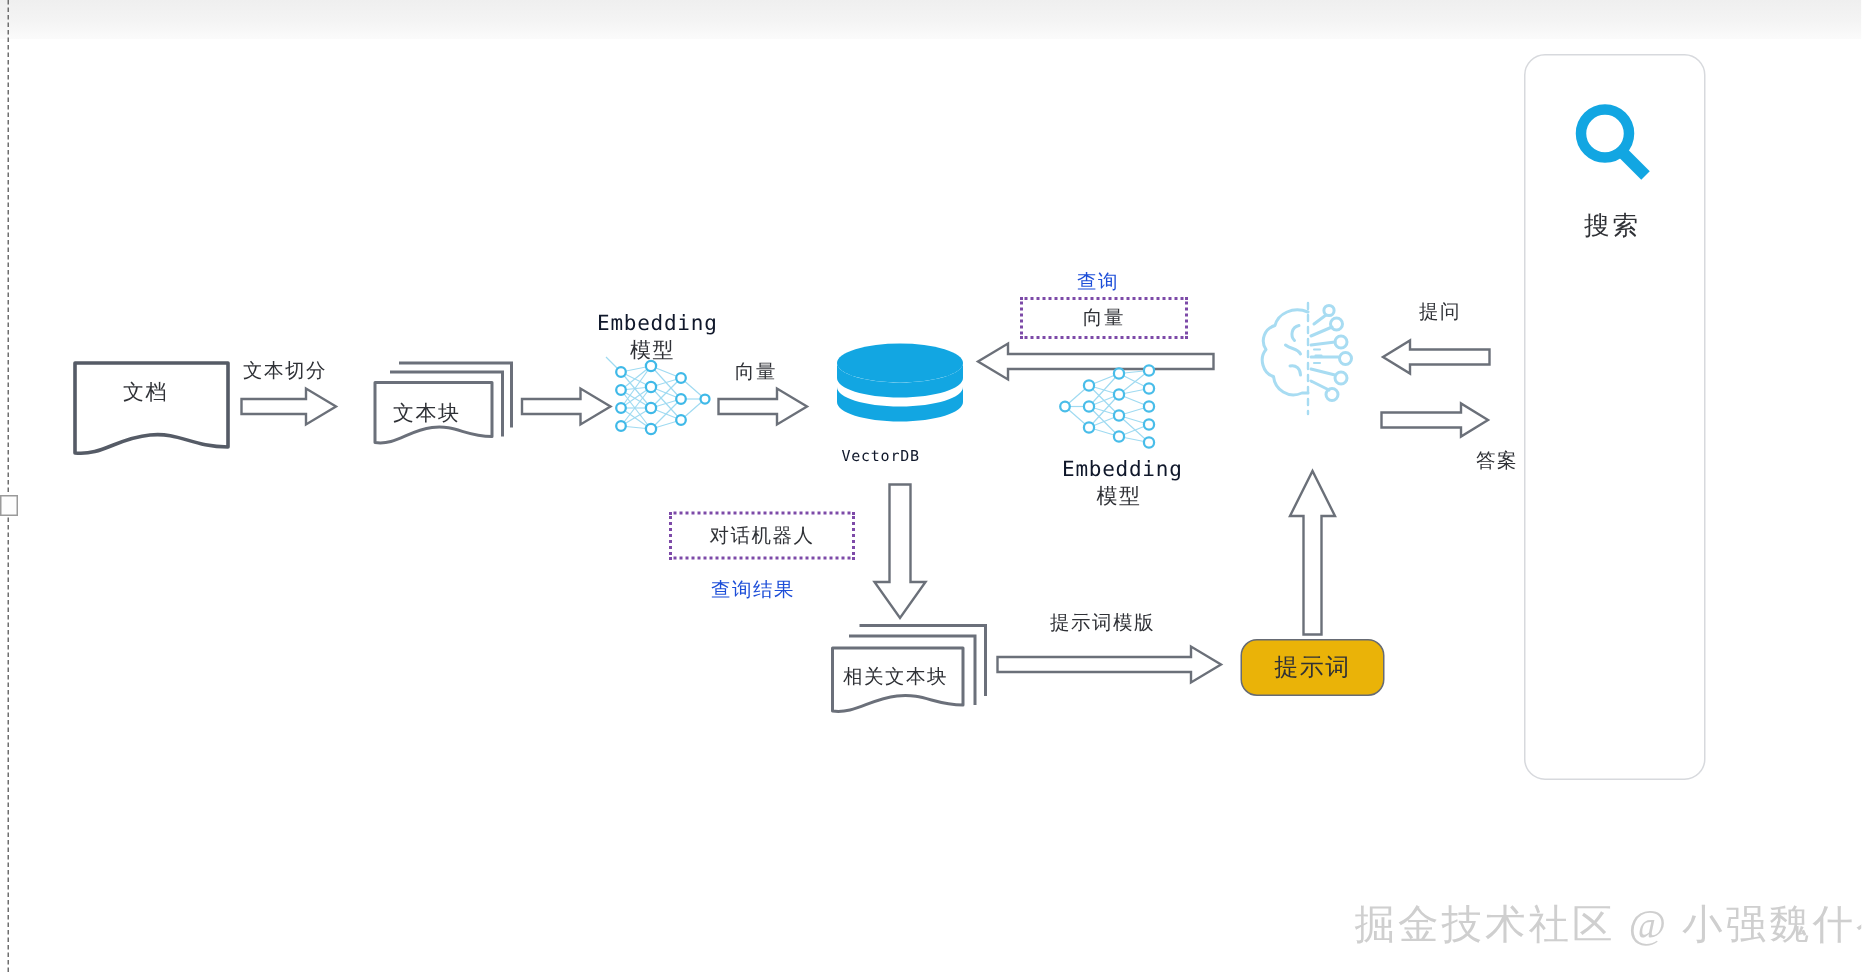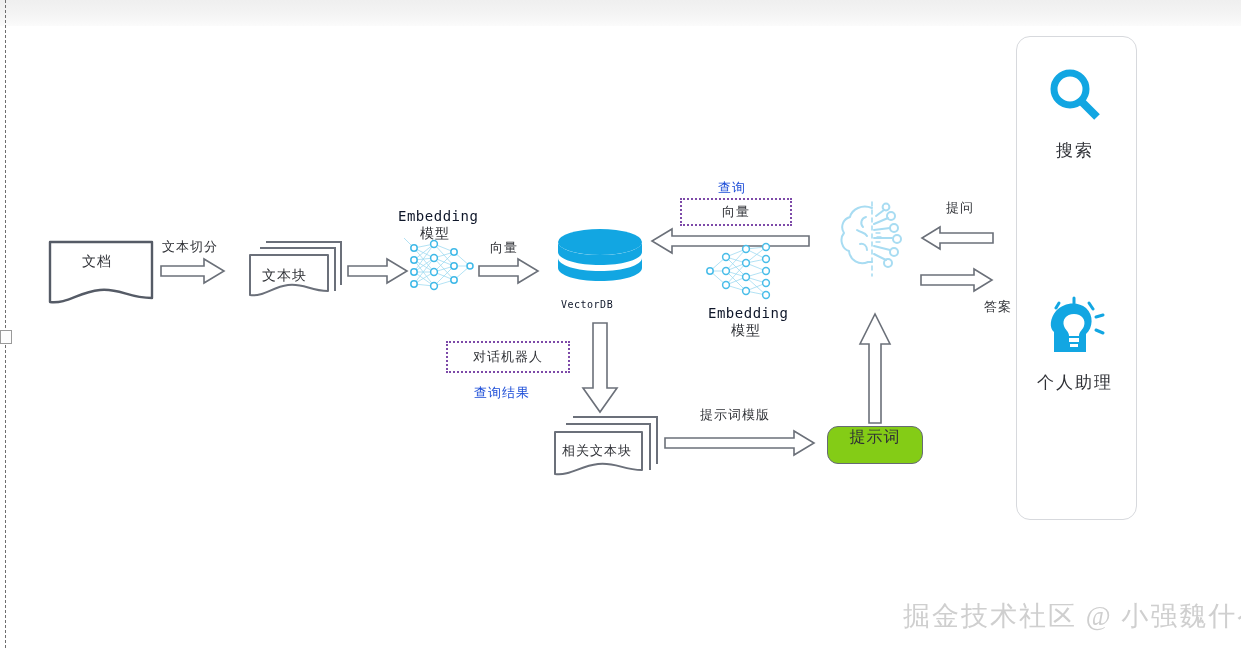--- a/index.html
+++ b/index.html
@@ -66,22 +66,23 @@
     display: flex;
     align-items: center;
     justify-content: center;
   }
 
   .rounded-box {
     position: absolute;
     box-sizing: border-box;
     border: 1.8px solid #666b74;
     border-radius: 11px;
-    background: #84cc16;
+    background: #eab308;
     display: flex;
+    align-items: center;
     justify-content: center;
   }
 
   .panel {
     position: absolute;
     box-sizing: border-box;
     border: 1.5px solid #d7d9dd;
     border-radius: 14px;
     background: #ffffff;
   }
@@ -362,37 +363,17 @@
     <div class="ico">
       <svg width="62" height="62" viewBox="0 0 62 62">
         <circle cx="26" cy="24" r="16" fill="none" stroke="#12a6e2" stroke-width="7"></circle>
         <line x1="38" y1="37" x2="53" y2="52" stroke="#12a6e2" stroke-width="8" stroke-linecap="butt"></line>
       </svg>
     </div>
     <div class="cap">搜索</div>
   </div>
 
 
-  <div class="panel-item" style="left:1016px;top:292px;">
-    <div class="ico">
-      <svg width="62" height="60" viewBox="0 0 62 60">
-        <path d="M10,54 L10,34 C5,30 6,20 12,13 C20,4 34,3 42,10 C50,17 49,30 42,36
-                 L42,54 Z" fill="#12a6e2"></path>
-        <path d="M30,16 C22,16 18,22 20,28 C21,32 25,33 25,38 L35,38 C35,33 39,32 40,28
-                 C42,22 38,16 30,16 Z" fill="#ffffff"></path>
-        <rect x="25" y="40" width="10" height="4" fill="#ffffff"></rect>
-        <rect x="26" y="46" width="8" height="3" fill="#ffffff"></rect>
-        <g stroke="#12a6e2" stroke-width="3" stroke-linecap="round">
-          <line x1="30" y1="0" x2="30" y2="7"></line>
-          <line x1="45" y1="5" x2="49" y2="11"></line>
-          <line x1="52" y1="19" x2="59" y2="17"></line>
-          <line x1="52" y1="32" x2="59" y2="35"></line>
-          <line x1="15" y1="5" x2="12" y2="10"></line>
-        </g>
-      </svg>
-    </div>
-    <div class="cap">个人助理</div>
-  </div>
 
 
   <div class="watermark" style="left:903px;top:598px;">掘金技术社区 @ 小强魏什么</div>
 
 </div>
 
 </body></html>

